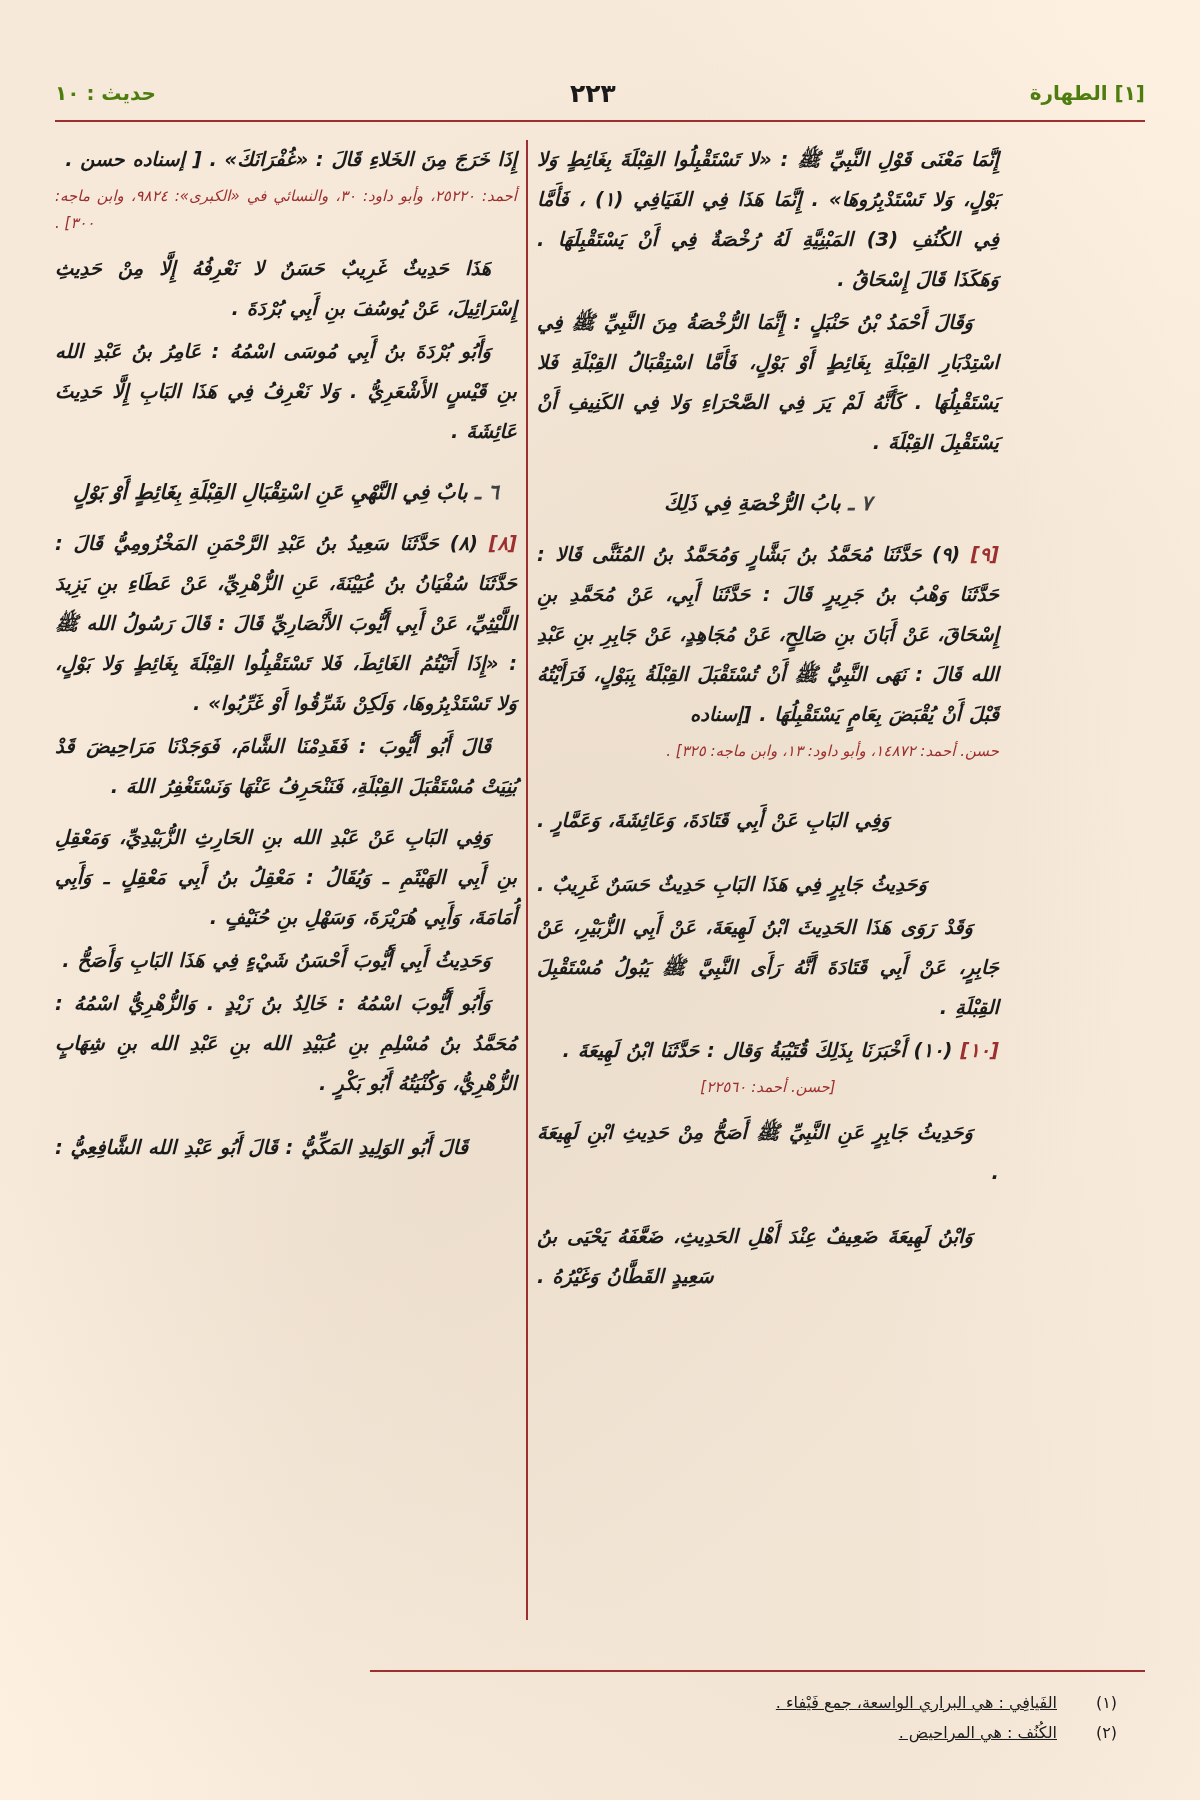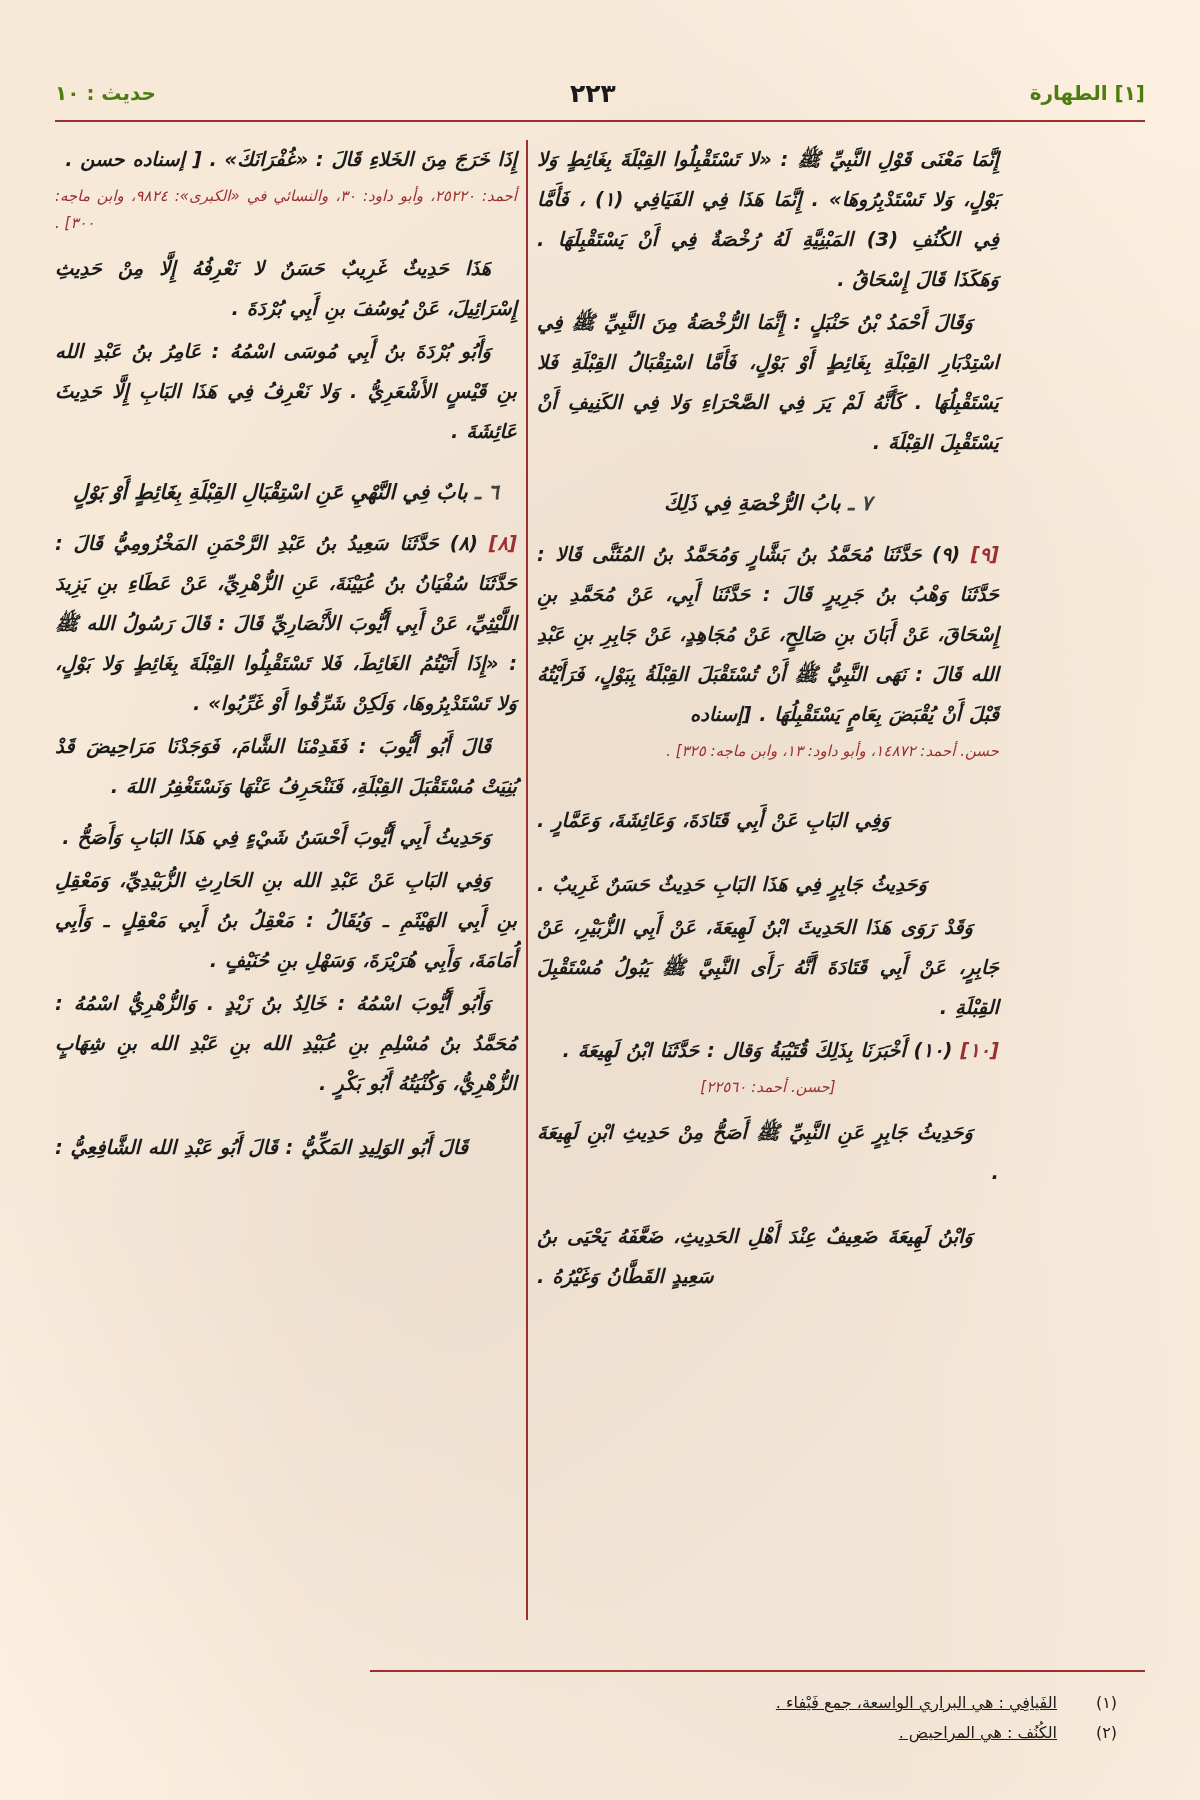--- a/index.html
+++ b/index.html
@@ -153,22 +153,22 @@
 
       <div class="bab">
         <span class="num">٦ ـ</span>
         <span>بابٌ فِي النَّهْيِ عَنِ اسْتِقْبَالِ القِبْلَةِ بِغَائِطٍ أَوْ بَوْلٍ</span>
       </div>
 
       <p class="para"><span class="hadith-no">[٨]</span> <span>(٨)</span> <span>حَدَّثَنَا سَعِيدُ بنُ عَبْدِ الرَّحْمَنِ المَخْزُومِيُّ قَالَ : حَدَّثَنَا سُفْيَانُ بنُ عُيَيْنَةَ، عَنِ الزُّهْرِيِّ، عَنْ عَطَاءِ بنِ يَزِيدَ اللَّيْثِيِّ، عَنْ أَبِي أَيُّوبَ الأَنْصَارِيِّ قَالَ : قَالَ رَسُولُ الله ﷺ : «إِذَا أَتَيْتُمُ الغَائِطَ، فَلا تَسْتَقْبِلُوا القِبْلَةَ بِغَائِطٍ وَلا بَوْلٍ، وَلا تَسْتَدْبِرُوهَا، وَلَكِنْ شَرِّقُوا أَوْ غَرِّبُوا» .</span></p>
 
       <p class="para indent">قَالَ أَبُو أَيُّوبَ : فَقَدِمْنَا الشَّامَ، فَوَجَدْنَا مَرَاحِيضَ قَدْ بُنِيَتْ مُسْتَقْبَلَ القِبْلَةِ، فَنَنْحَرِفُ عَنْهَا وَنَسْتَغْفِرُ اللهَ .</p>
       <div class="gap-sm"></div>
+      <p class="para indent">وَفِي البَابِ عَنْ عَبْدِ الله بنِ الحَارِثِ الزُّبَيْدِيِّ، وَمَعْقِلِ بنِ أَبِي الهَيْثَمِ ـ وَيُقَالُ : مَعْقِلُ بنُ أَبِي مَعْقِلٍ ـ وَأَبِي أُمَامَةَ، وَأَبِي هُرَيْرَةَ، وَسَهْلِ بنِ حُنَيْفٍ .</p>
       <p class="para indent">وَحَدِيثُ أَبِي أَيُّوبَ أَحْسَنُ شَيْءٍ فِي هَذَا البَابِ وَأَصَحُّ .</p>
-      <p class="para indent">وَفِي البَابِ عَنْ عَبْدِ الله بنِ الحَارِثِ الزُّبَيْدِيِّ، وَمَعْقِلِ بنِ أَبِي الهَيْثَمِ ـ وَيُقَالُ : مَعْقِلُ بنُ أَبِي مَعْقِلٍ ـ وَأَبِي أُمَامَةَ، وَأَبِي هُرَيْرَةَ، وَسَهْلِ بنِ حُنَيْفٍ .</p>
       <p class="para indent">وَأَبُو أَيُّوبَ اسْمُهُ : خَالِدُ بنُ زَيْدٍ . وَالزُّهْرِيُّ اسْمُهُ : مُحَمَّدُ بنُ مُسْلِمِ بنِ عُبَيْدِ الله بنِ عَبْدِ الله بنِ شِهَابٍ الزُّهْرِيُّ، وَكُنْيَتُهُ أَبُو بَكْرٍ .</p>
       <p class="para indent last-left">قَالَ أَبُو الوَلِيدِ المَكِّيُّ : قَالَ أَبُو عَبْدِ الله الشَّافِعِيُّ :</p>
 
     </div>
 
     <div class="col-rule"></div>
 
     <div class="col">
 
       <p class="para">إِنَّمَا مَعْنَى قَوْلِ النَّبِيِّ ﷺ : «لا تَسْتَقْبِلُوا القِبْلَةَ بِغَائِطٍ وَلا بَوْلٍ، وَلا تَسْتَدْبِرُوهَا» . إِنَّمَا هَذَا فِي الفَيَافِي (١) ، فَأَمَّا فِي الكُنُفِ (3) المَبْنِيَّةِ لَهُ رُخْصَةٌ فِي أَنْ يَسْتَقْبِلَهَا . وَهَكَذَا قَالَ إِسْحَاقُ .</p>

